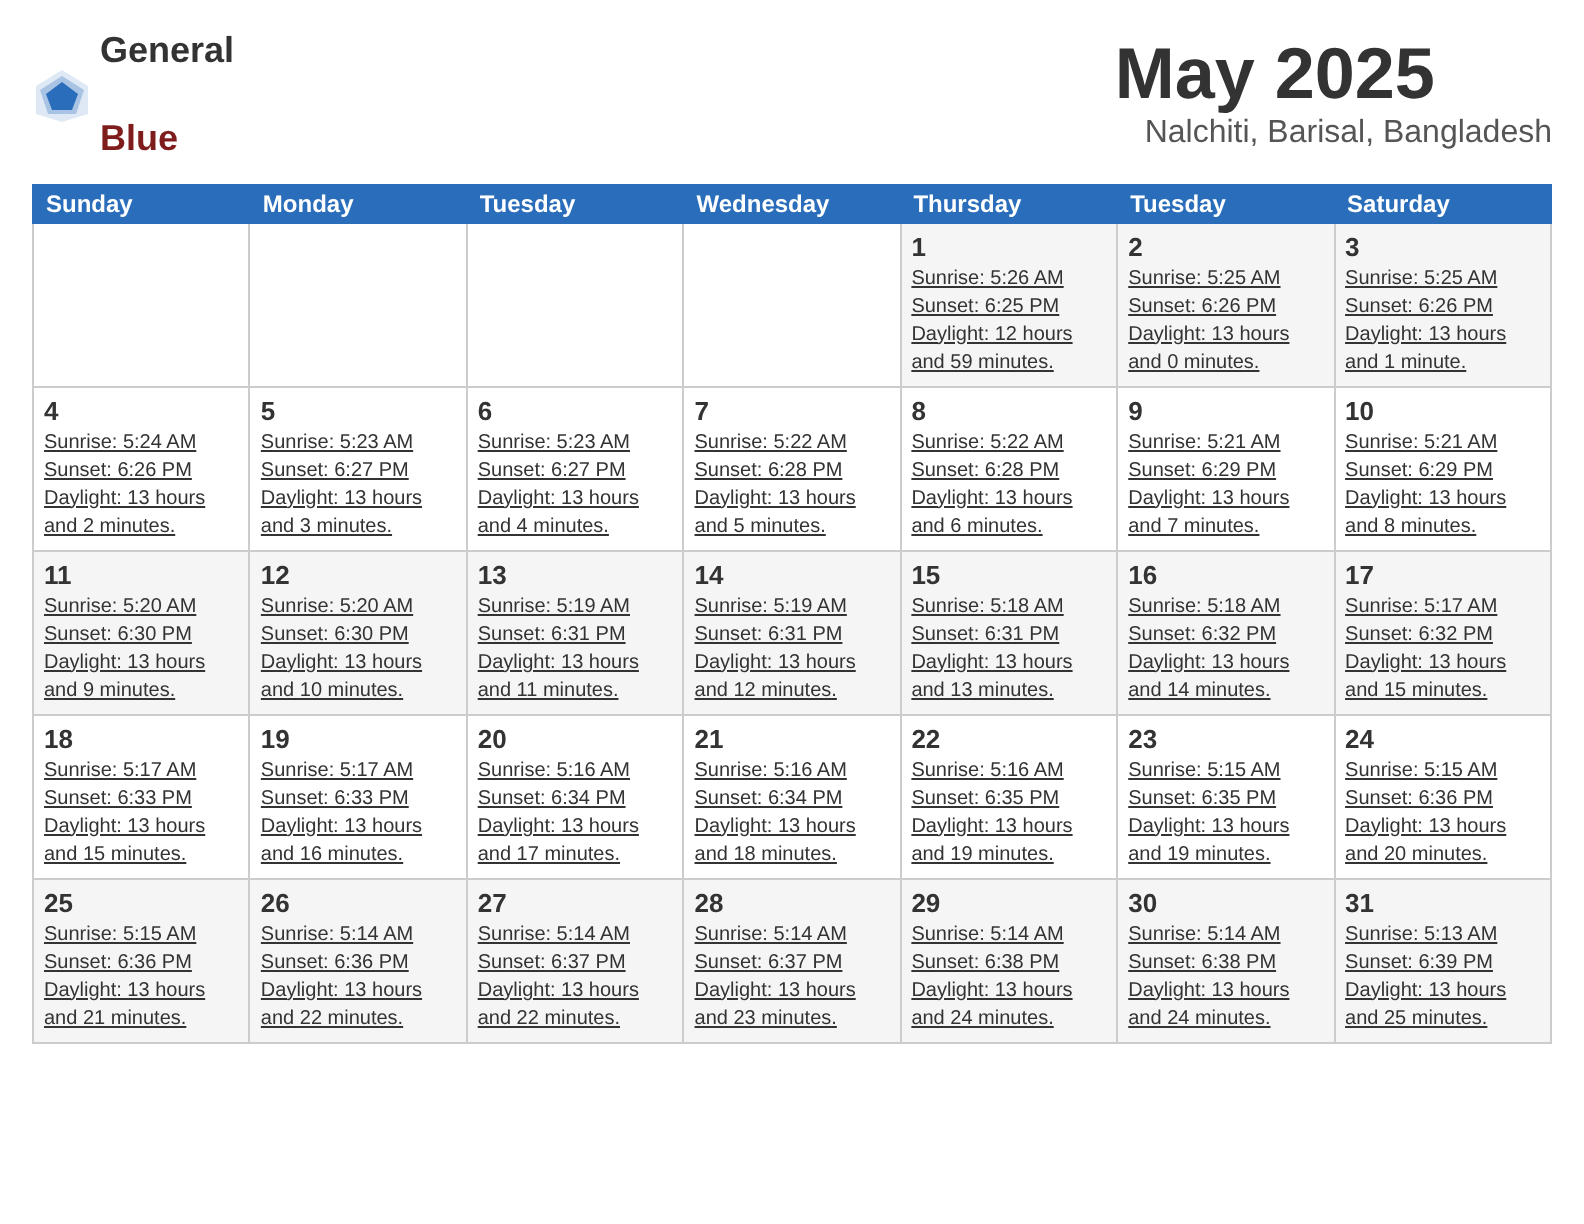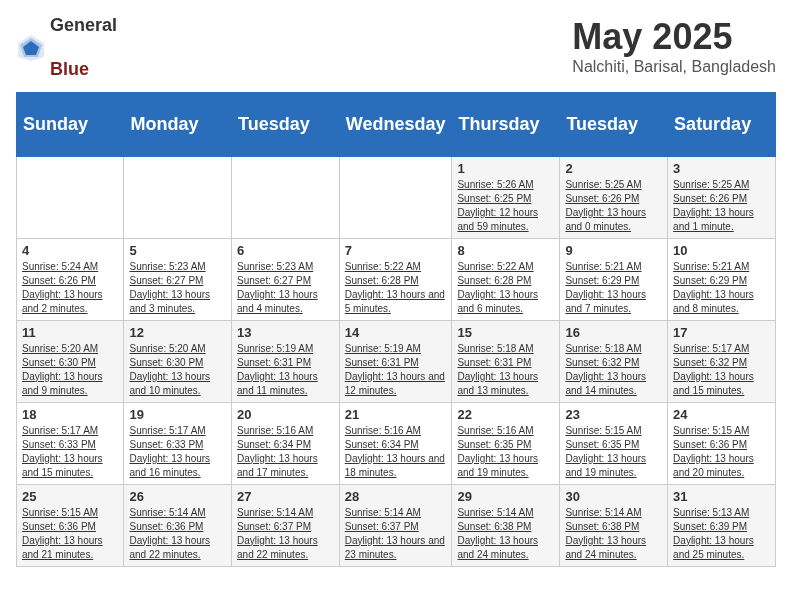--- a/index.html
+++ b/index.html
@@ -44,31 +44,32 @@
     .title-block {
     }
     .month-title {
       font-size: 36px;
       font-weight: bold;
       color: #333;
     }
     .location {
       font-size: 16px;
       color: #555;
+      margin-left: 15px;
     }
     table {
       width: 100%;
       border-collapse: collapse;
     }
     thead tr th {
       background-color: #2a6ebb;
       color: #fff;
       text-align: left;
-      padding: 21px 6px;
-      font-size: 18px;
+      padding: 2px 6px;
+      font-size: 12px;
       border: 1px solid #2a6ebb;
     }
     tbody tr td {
       border: 1px solid #ccc;
       vertical-align: top;
       padding: 4px 5px;
       width: calc(100% / 7);
       min-height: 80px;
       background: #fff;
     }

